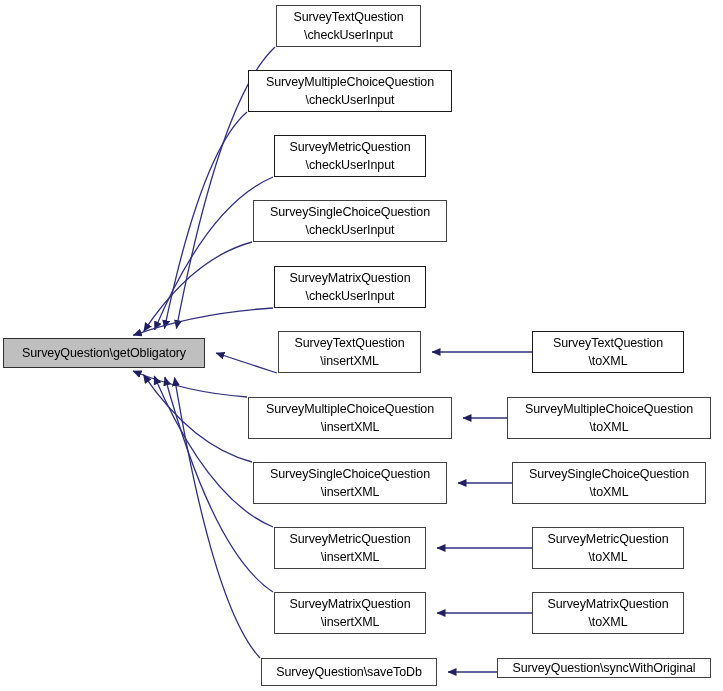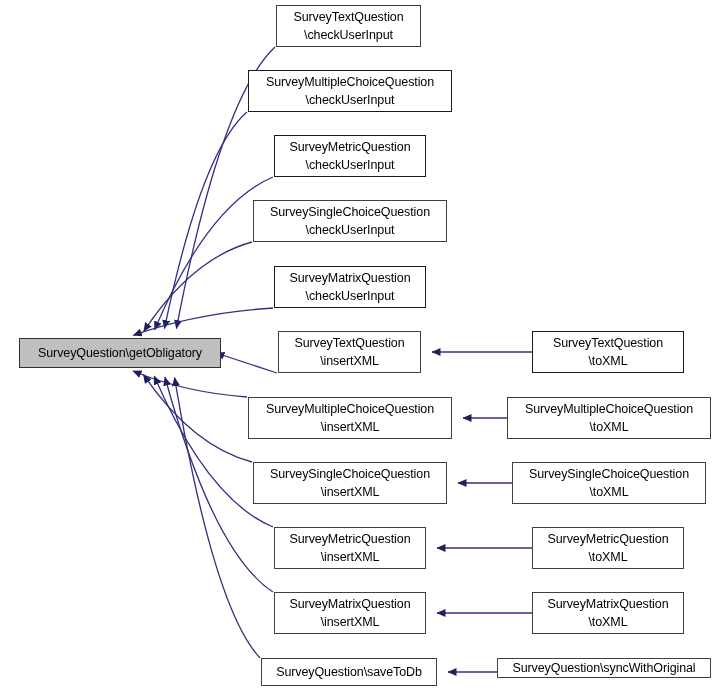--- a/index.html
+++ b/index.html
@@ -73,21 +73,21 @@
       <path d="M273,527 Q207.6615760634785,499.8329711000779 154.20286556996092,376.0720616670995" fill="none" stroke="#303080" stroke-width="1.3" marker-end="url(#ah)"></path>
       <path d="M273,592 Q213.5407039061496,553.3072767596786 164.89218892027196,377.0404264426591" fill="none" stroke="#303080" stroke-width="1.3" marker-end="url(#ah)"></path>
       <path d="M260,658 Q213.00623489173313,607.5296470800624 174.55679071224205,377.6091504447912" fill="none" stroke="#303080" stroke-width="1.3" marker-end="url(#ah)"></path>
       <path d="M532,352 L432,352" fill="none" stroke="#303080" stroke-width="1.3" marker-end="url(#ah)"></path>
       <path d="M507,418 L463,418" fill="none" stroke="#303080" stroke-width="1.3" marker-end="url(#ah)"></path>
       <path d="M512,483 L458,483" fill="none" stroke="#303080" stroke-width="1.3" marker-end="url(#ah)"></path>
       <path d="M532,548 L437,548" fill="none" stroke="#303080" stroke-width="1.3" marker-end="url(#ah)"></path>
       <path d="M532,613 L437,613" fill="none" stroke="#303080" stroke-width="1.3" marker-end="url(#ah)"></path>
       <path d="M497,672 L448,672" fill="none" stroke="#303080" stroke-width="1.3" marker-end="url(#ah)"></path>
     </svg>
-<div class="node root" style="left: 19px; top: 338px; width: 202px; height: 30px;"><span class="node-label">SurveyQuestion\getObligatory</span></div>
+<div class="node root" style="left: 3px; top: 338px; width: 202px; height: 30px;"><span class="node-label">SurveyQuestion\getObligatory</span></div>
     <div class="node thick" style="left: 276px; top: 5px; width: 145px; height: 42px;"><span class="node-label">SurveyTextQuestion
 \checkUserInput</span></div>
     <div class="node" style="left: 248px; top: 70px; width: 204px; height: 42px;"><span class="node-label">SurveyMultipleChoiceQuestion
 \checkUserInput</span></div>
     <div class="node" style="left: 274px; top: 135px; width: 152px; height: 42px;"><span class="node-label">SurveyMetricQuestion
 \checkUserInput</span></div>
     <div class="node thick" style="left: 253px; top: 200px; width: 194px; height: 42px;"><span class="node-label">SurveySingleChoiceQuestion
 \checkUserInput</span></div>
     <div class="node" style="left: 274px; top: 266px; width: 152px; height: 42px;"><span class="node-label">SurveyMatrixQuestion
 \checkUserInput</span></div>

